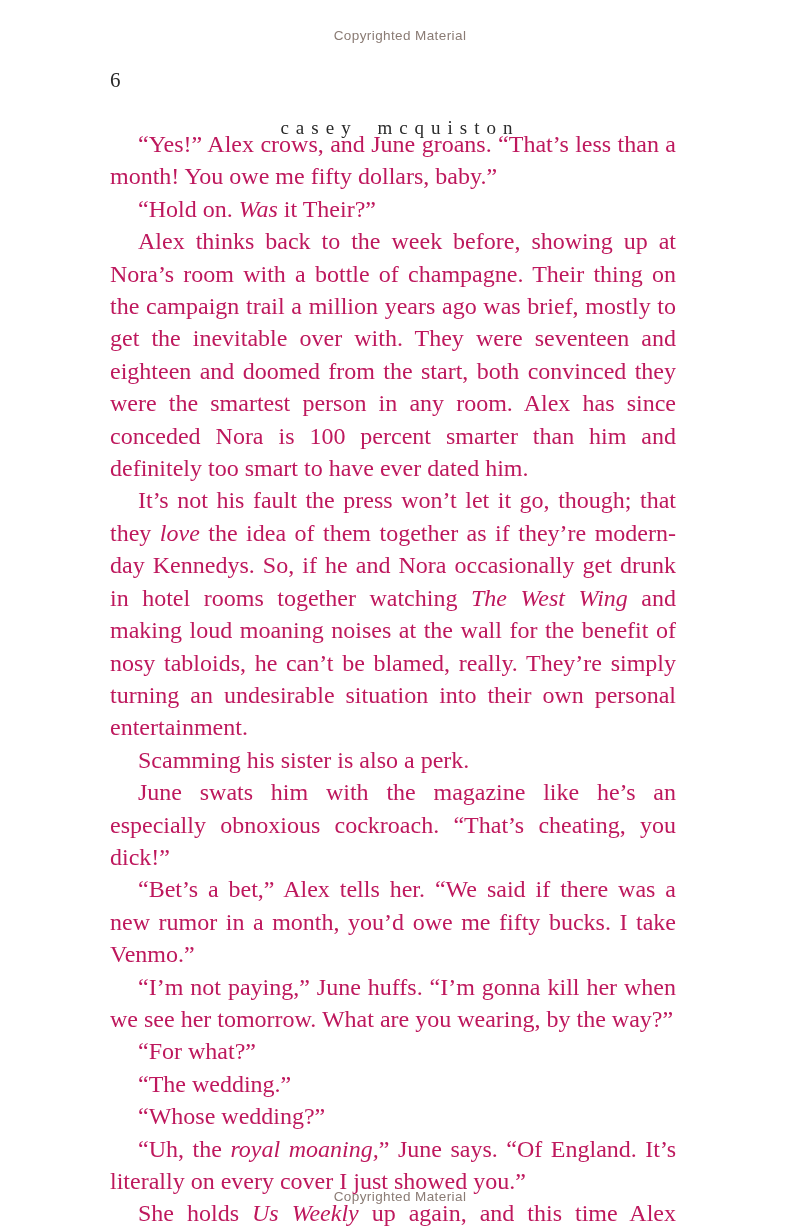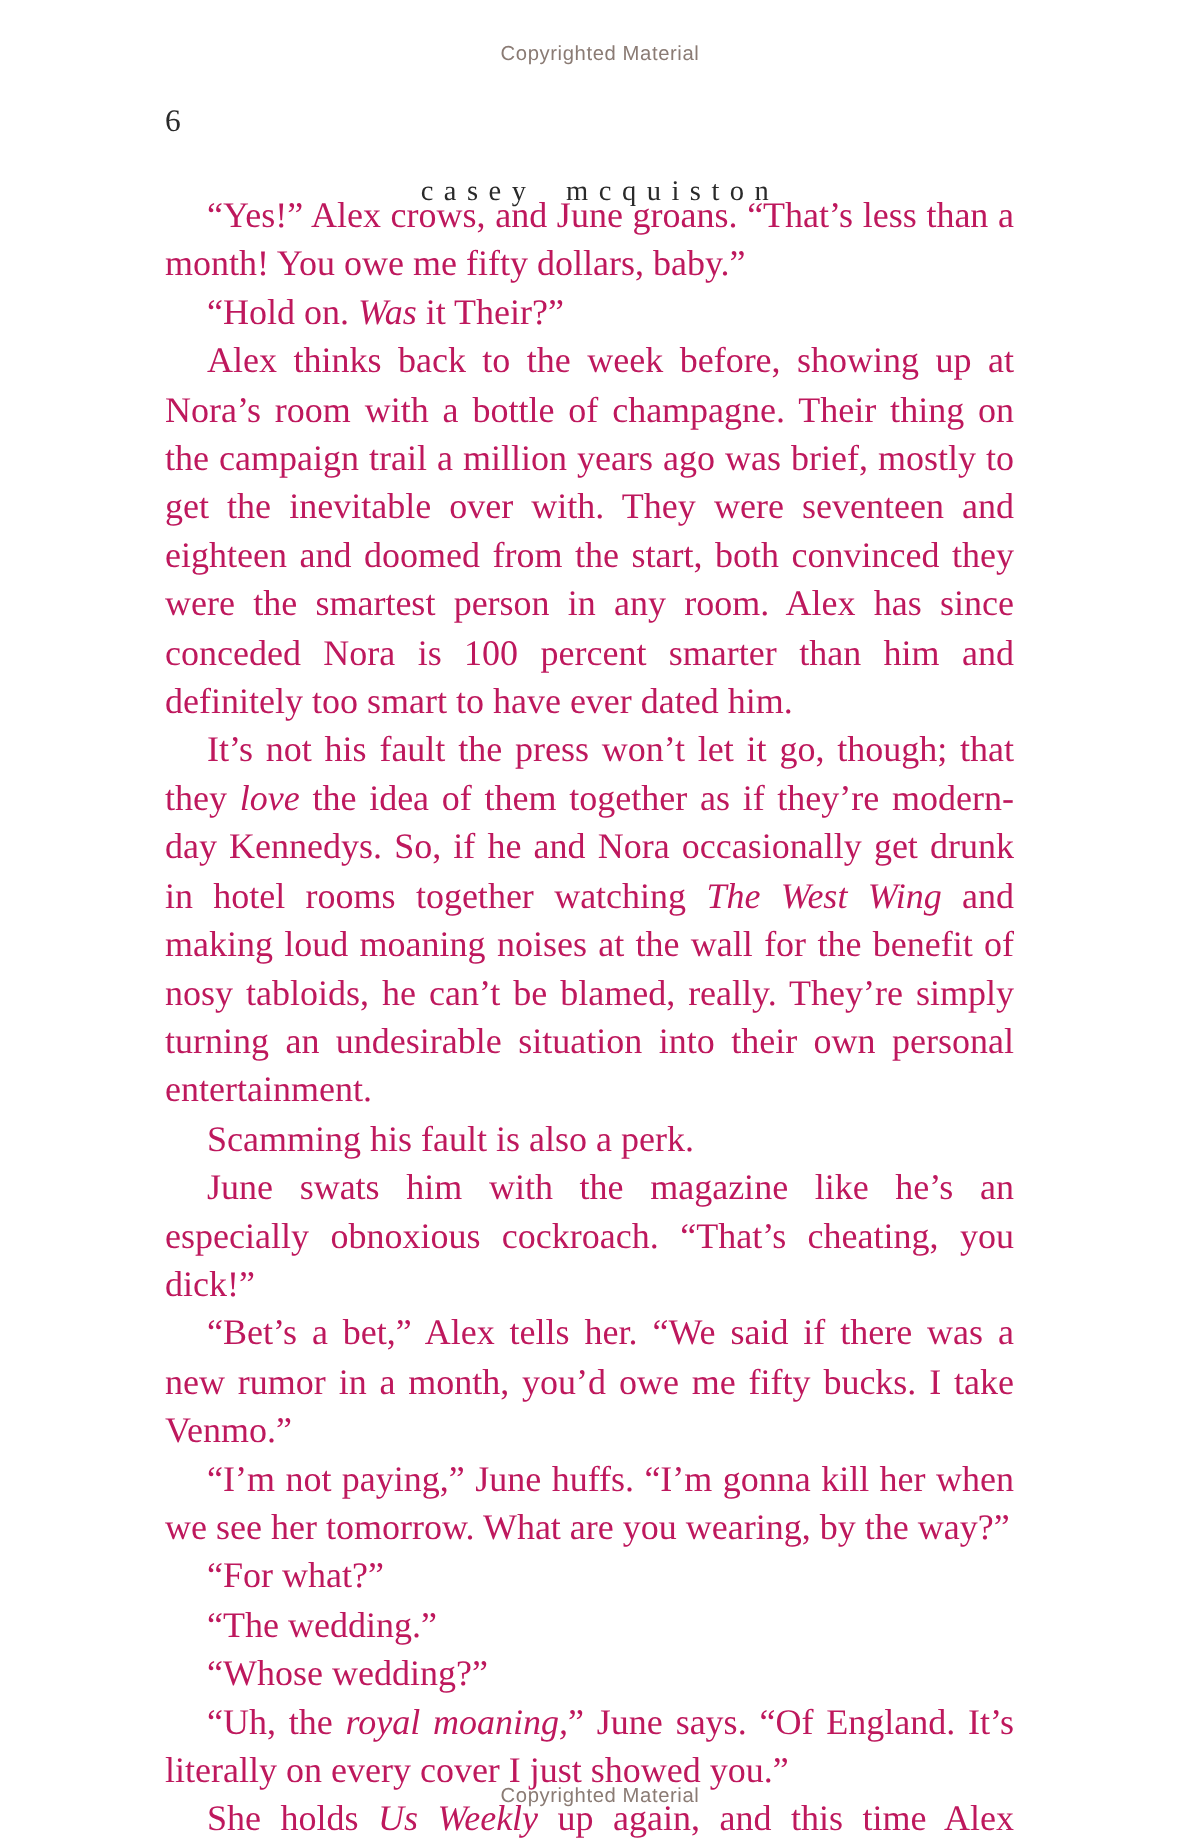--- a/index.html
+++ b/index.html
@@ -83,21 +83,21 @@
   <div class="header">
     <span class="page-number">6</span>
     <span class="running-header">casey mcquiston</span>
   </div>
 
   <div class="body-text">
       <p class="para"><span>“Yes!” Alex crows, and June groans. “That’s less than a month! You owe me fifty dollars, baby.”</span></p>
       <p class="para"><span>“Hold on. </span><i>Was</i><span> it Their?”</span></p>
       <p class="para"><span>Alex thinks back to the week before, showing up at Nora’s room with a bottle of champagne. Their thing on the campaign trail a million years ago was brief, mostly to get the inevitable over with. They were seventeen and eighteen and doomed from the start, both convinced they were the smartest person in any room. Alex has since conceded Nora is 100 percent smarter than him and definitely too smart to have ever dated him.</span></p>
       <p class="para"><span>It’s not his fault the press won’t let it go, though; that they </span><i>love</i><span> the idea of them together as if they’re modern-day Kennedys. So, if he and Nora occasionally get drunk in hotel rooms together watching </span><i>The West Wing</i><span> and making loud moaning noises at the wall for the benefit of nosy tabloids, he can’t be blamed, really. They’re simply turning an undesirable situation into their own personal entertainment.</span></p>
-      <p class="para"><span>Scamming his fault is also a perk.</span></p>
+      <p class="para"><span>Scamming his sister is also a perk.</span></p>
       <p class="para"><span>June swats him with the magazine like he’s an especially obnoxious cockroach. “That’s cheating, you dick!”</span></p>
       <p class="para"><span>“Bet’s a bet,” Alex tells her. “We said if there was a new rumor in a month, you’d owe me fifty bucks. I take Venmo.”</span></p>
       <p class="para"><span>“I’m not paying,” June huffs. “I’m gonna kill her when we see her tomorrow. What are you wearing, by the way?”</span></p>
       <p class="para"><span>“For what?”</span></p>
       <p class="para"><span>“The wedding.”</span></p>
       <p class="para"><span>“Whose wedding?”</span></p>
       <p class="para"><span>“Uh, the </span><i>royal moaning,</i><span>” June says. “Of England. It’s literally on every cover I just showed you.”</span></p>
       <p class="para"><span>She holds </span><i>Us Weekly</i><span> up again, and this time Alex notices the</span></p>
     </div>
 

